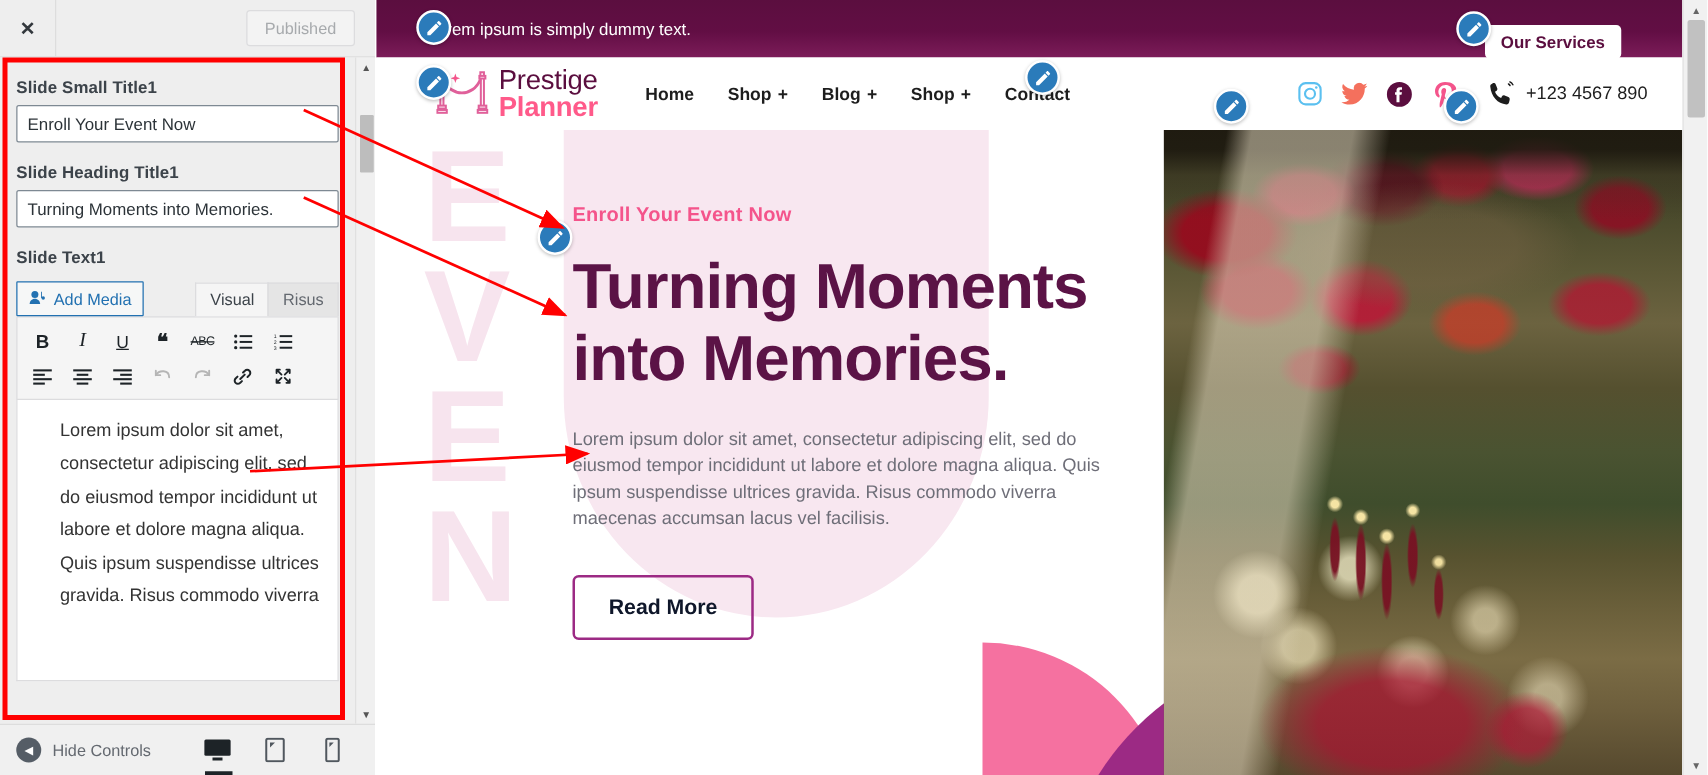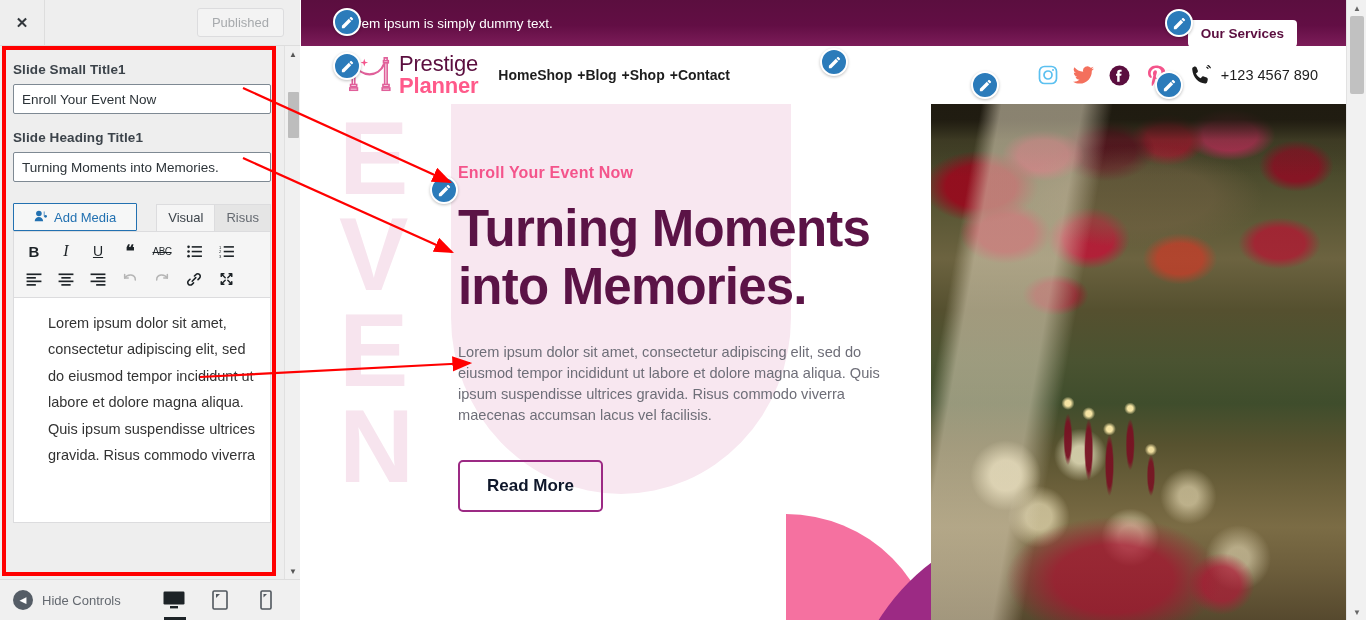--- a/index.html
+++ b/index.html
@@ -48,21 +48,21 @@
     font-family: "Liberation Sans", sans-serif; display:flex; align-items:center;
   }
   .field-gap { height: 10px; }
 
   
   .wp-editor { margin-top: 6px; }
   .wp-media-row { display: flex; align-items: flex-end; height: 33px; }
   .btn-add-media {
     display: inline-flex; align-items: center; gap: 6px;
     border: 1px solid #2271b1; color: #2271b1; background: #f6f7f7;
-    border-radius: 1px; height: 28px; padding: 0 20px; font-size: 13px;
+    border-radius: 1px; height: 28px; padding: 0 9px; font-size: 13px;
   }
   .media-glyph { display:inline-block; width:14px; height:14px; position:relative; }
   .tabs { margin-left: auto; display: flex; align-items: flex-end; }
   .etab {
     padding: 5px 11px 6px 11px; font-size: 13px; color: #646970; background: #e5e5e5;
     border: 1px solid #dcdcde; border-bottom: none; margin-left: -1px;
   }
   .etab.active { background: #f5f5f5; color: #3c434a; border-color: #dcdcde; }
 
   .wp-toolbar {
@@ -142,21 +142,21 @@
   }
 
   .navbar {
     position: relative; height: 58px; width: 1045px; background: #fff;
     display: flex; align-items: center;
   }
   .logo { display: flex; align-items: center; gap: 8px; margin-left: 48px; }
   .logo-text { line-height: 1.0; }
   .logo-l1 { font-size: 22px; font-weight: 400; color: #5b0e3f; letter-spacing: -0.2px; }
   .logo-l2 { font-size: 22px; font-weight: 700; color: #ff5a8a; letter-spacing: -0.2px; }
-  .nav-menu { display: flex; align-items: center; margin-left: 20px; }
+  .nav-menu { display: flex; align-items: center; gap: 27px; margin-left: 38px; }
   .nav-item { font-size: 14px; font-weight: 700; color: #1d1d1d; display: flex; align-items: center; gap: 5px; }
   .nav-plus { font-size: 14px; font-weight: 700; }
   .nav-right { margin-left: auto; display: flex; align-items: center; gap: 14px; padding-right: 28px; }
   .soc { width: 22px; height: 22px; display:flex; align-items:center; justify-content:center; }
   .phone-wrap { display: flex; align-items: center; gap: 8px; margin-left: 10px; }
   .phone-num { font-size: 14.5px; color: #1d1d1d; }
 
   
   .hero { position: relative; width: 1045px; height: 516px; background: #fff; overflow: hidden; }
   .hero-left { position: absolute; left: 0; top: 0; width: 630px; height: 516px; overflow: hidden; }
@@ -243,20 +243,21 @@
       <div class="cz-inner">
 
         <div class="field-label">Slide Small Title1</div>
         <div class="field-input">Enroll Your Event Now</div>
         <div class="field-gap"></div>
 
         <div class="field-label">Slide Heading Title1</div>
         <div class="field-input">Turning Moments into Memories.</div>
         <div class="field-gap"></div>
 
+        <div class="field-label">Slide Text1</div>
 
         <div class="wp-editor">
           <div class="wp-media-row">
             <div class="btn-add-media">
               <span class="media-glyph">
                 <svg viewBox="0 0 20 20" width="14" height="14" fill="#2271b1">
                   <circle cx="7" cy="5" r="4"></circle>
                   <path d="M1 16c0-3.3 2.7-6 6-6s6 2.7 6 6z"></path>
                   <path d="M14 2h1v7h-1z"></path>
                     <circle cx="16.5" cy="9" r="2"></circle>

